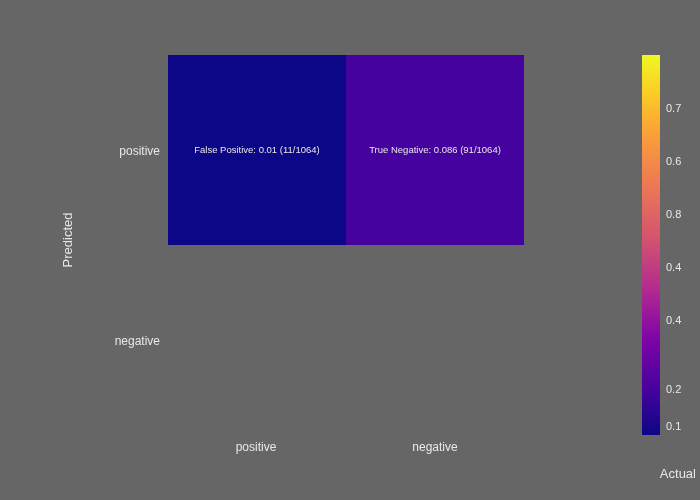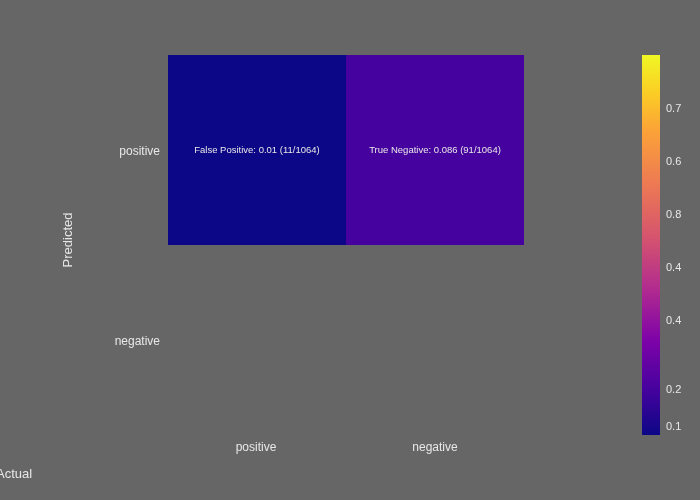--- a/index.html
+++ b/index.html
@@ -87,21 +87,21 @@
     transform-origin: center;
     color: #e8e8e8;
     font-size: 13px;
   }
   .xlabel {
     position: absolute;
     left: 0;
     right: 0;
     width: 700px;
     top: 466px;
-    text-align: left;
+    text-align: right;
     color: #e8e8e8;
     font-size: 13px;
   }
   .xlabel-inner {
     display: inline-block;
     transform: translateX(-4px);
   }
 
   .colorbar-wrap {
     position: absolute;

